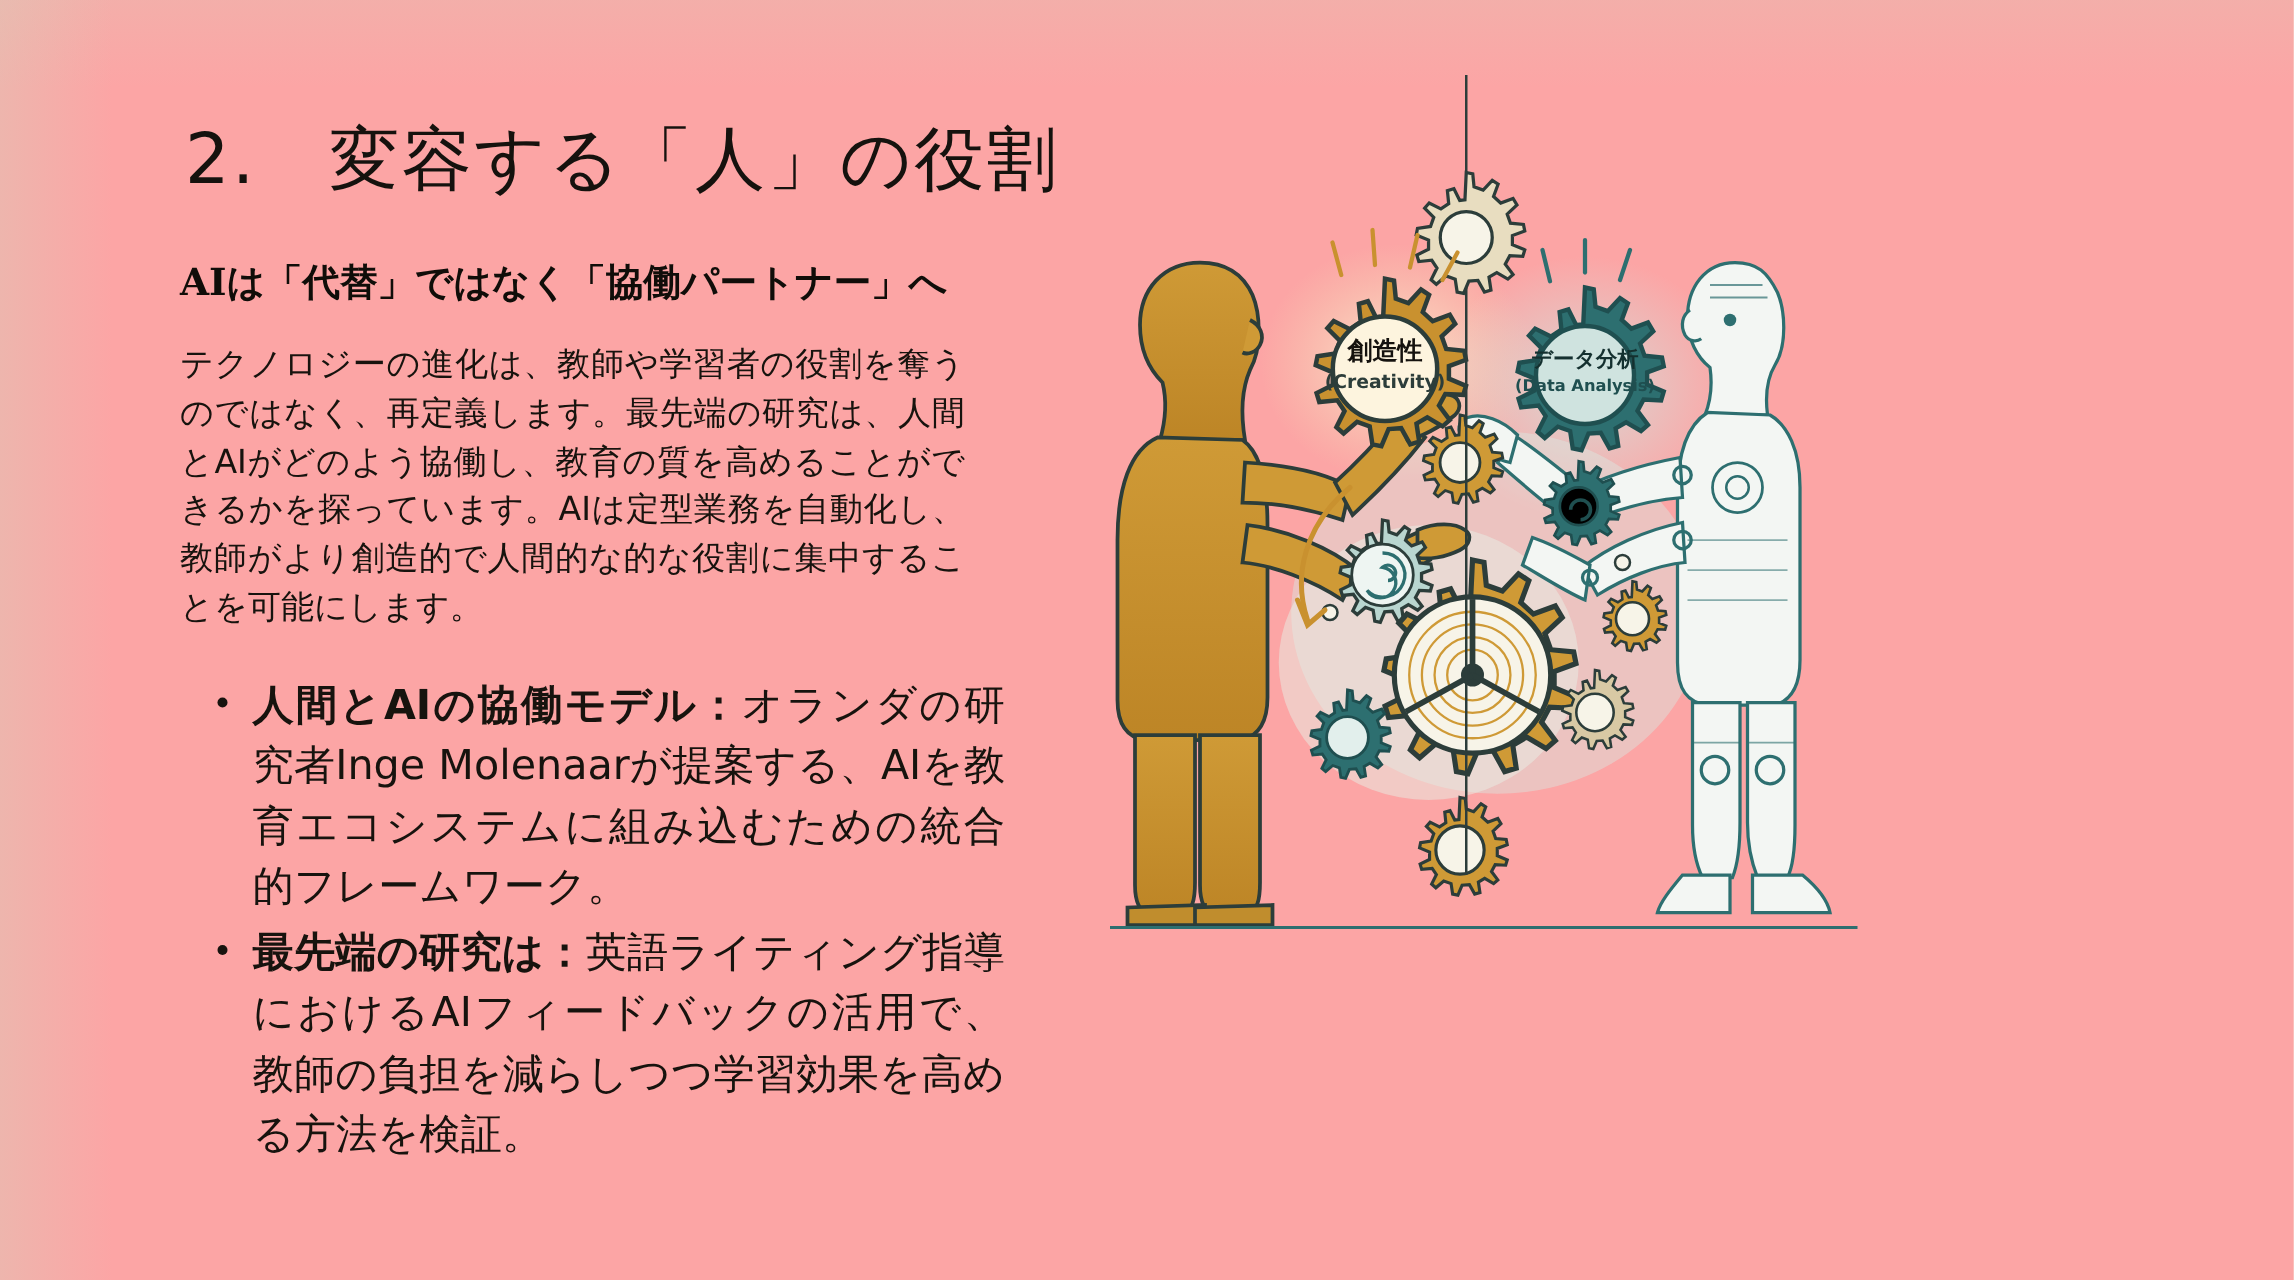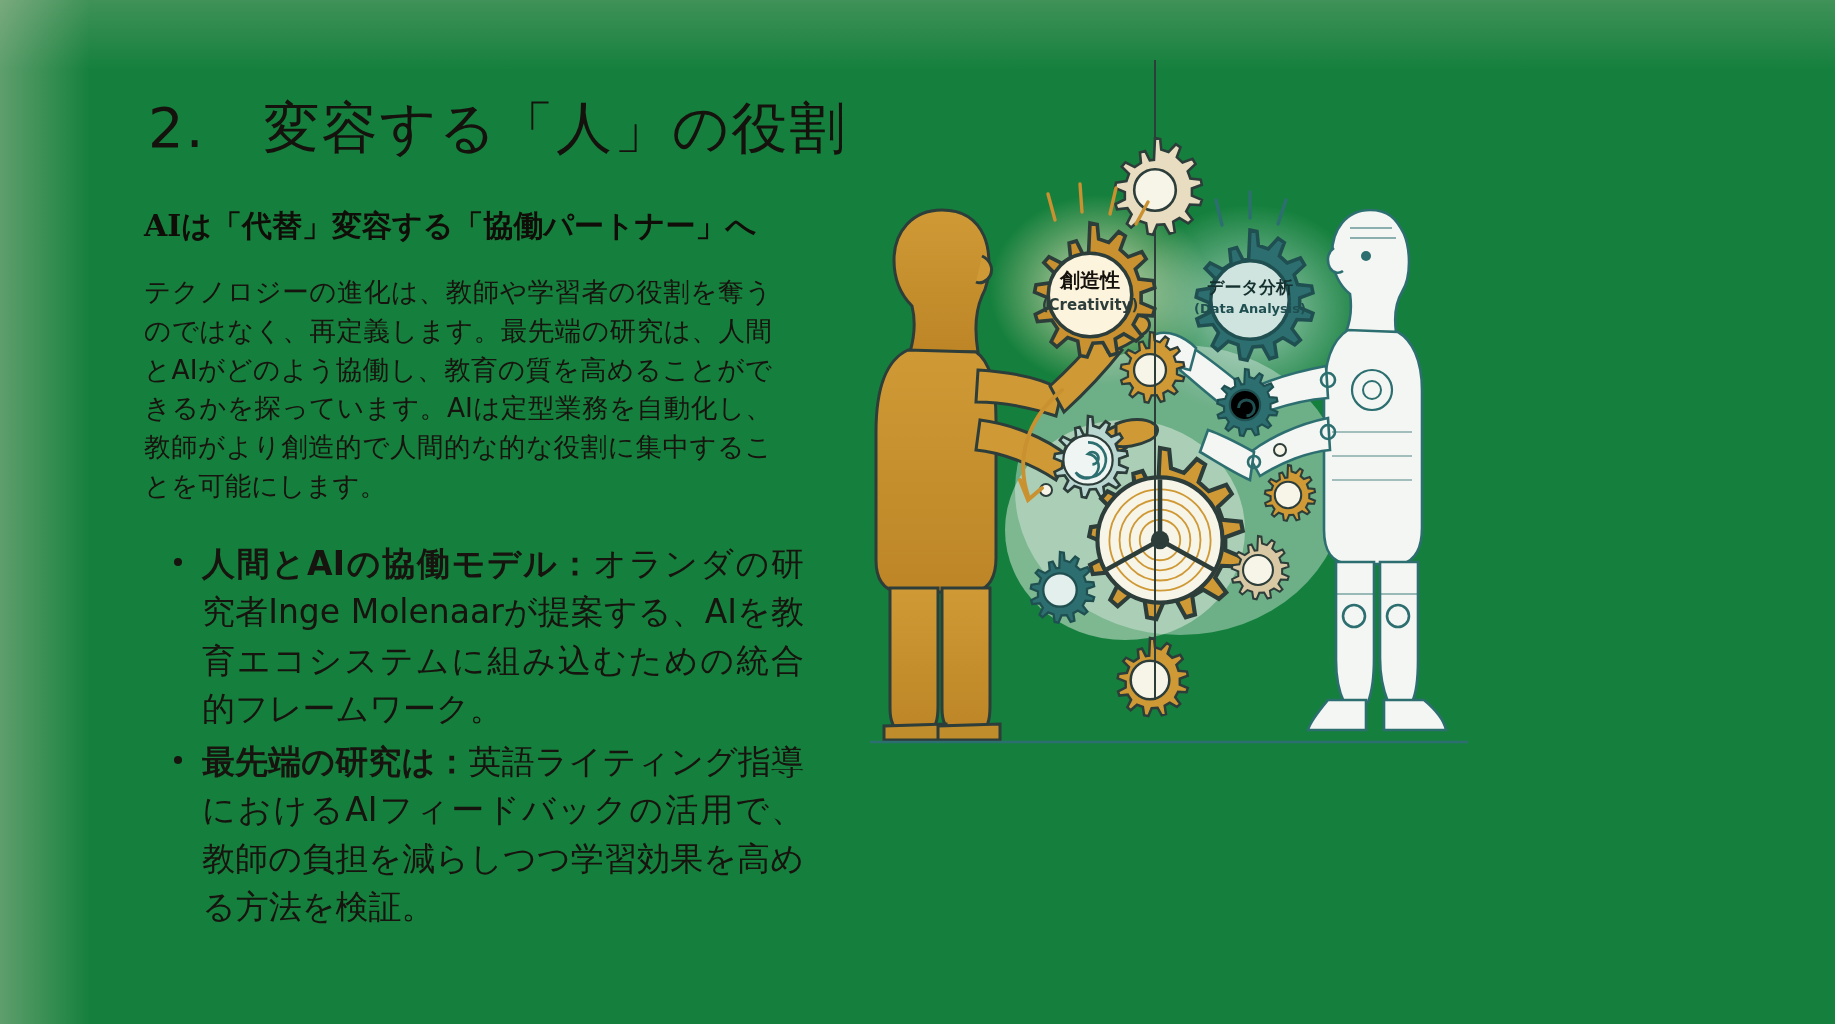--- a/index.html
+++ b/index.html
@@ -5,21 +5,21 @@
   html,body{margin:0;padding:0;}
   body{
     width:1835px;height:1024px;
     background:#f7f4e8;
     font-family:"Liberation Sans", sans-serif;
     overflow:hidden;
     position:relative;
   }
   .slide{
     position:absolute;inset:0;
-    background:#15803d;
+    background:#fca5a5;
   }
   
   .paper-edge{
     position:absolute;left:0;top:0;width:100%;height:100%;
     background:
       linear-gradient(90deg, rgba(214,208,186,.38) 0px, rgba(214,208,186,0) 90px),
       linear-gradient(180deg, rgba(214,208,186,.22) 0px, rgba(214,208,186,0) 70px);
     pointer-events:none;
   }
 
@@ -79,40 +79,40 @@
   .bullets li .dot{
     position:absolute;left:4px;top:.56em;
     width:8px;height:8px;border-radius:50%;
     background:#17130e;
   }
   .bullets li b{font-weight:700;}
 
   
   .illus{
     position:absolute;
-    left:850px; top:60px;
+    left:868px; top:60px;
     width:700px; height:730px;
   }
   .illus svg{display:block;width:100%;height:100%;}
   .gear-label-jp{
     font-family:"DejaVu Sans", sans-serif;
     font-weight:700;
   }
 </style>
 </head>
 <body>
 
 <div class="slide">
   <div class="paper-edge"></div>
 
   <div class="text-col">
 
     <h1 class="slide-title">2.　変容する「人」の役割</h1>
 
-    <h2 class="subtitle">AIは「代替」変容する「協働パートナー」へ</h2>
+    <h2 class="subtitle">AIは「代替」ではなく「協働パートナー」へ</h2>
 
     <p class="body-para">テクノロジーの進化は、教師や学習者の役割を奪うのではなく、再定義します。最先端の研究は、人間とAIがどのよう協働し、教育の質を高めることができるかを探っています。AIは定型業務を自動化し、教師がより創造的で人間的な的な役割に集中することを可能にします。</p>
 
     <ul class="bullets">
       <li>
         <span class="dot"></span>
         <b>人間とAIの協働モデル</b><b>：</b><span>オランダの研究者Inge Molenaarが提案する、AIを教育エコシステムに組み込むための統合的フレームワーク。</span>
       </li>
       <li>
         <span class="dot"></span>

